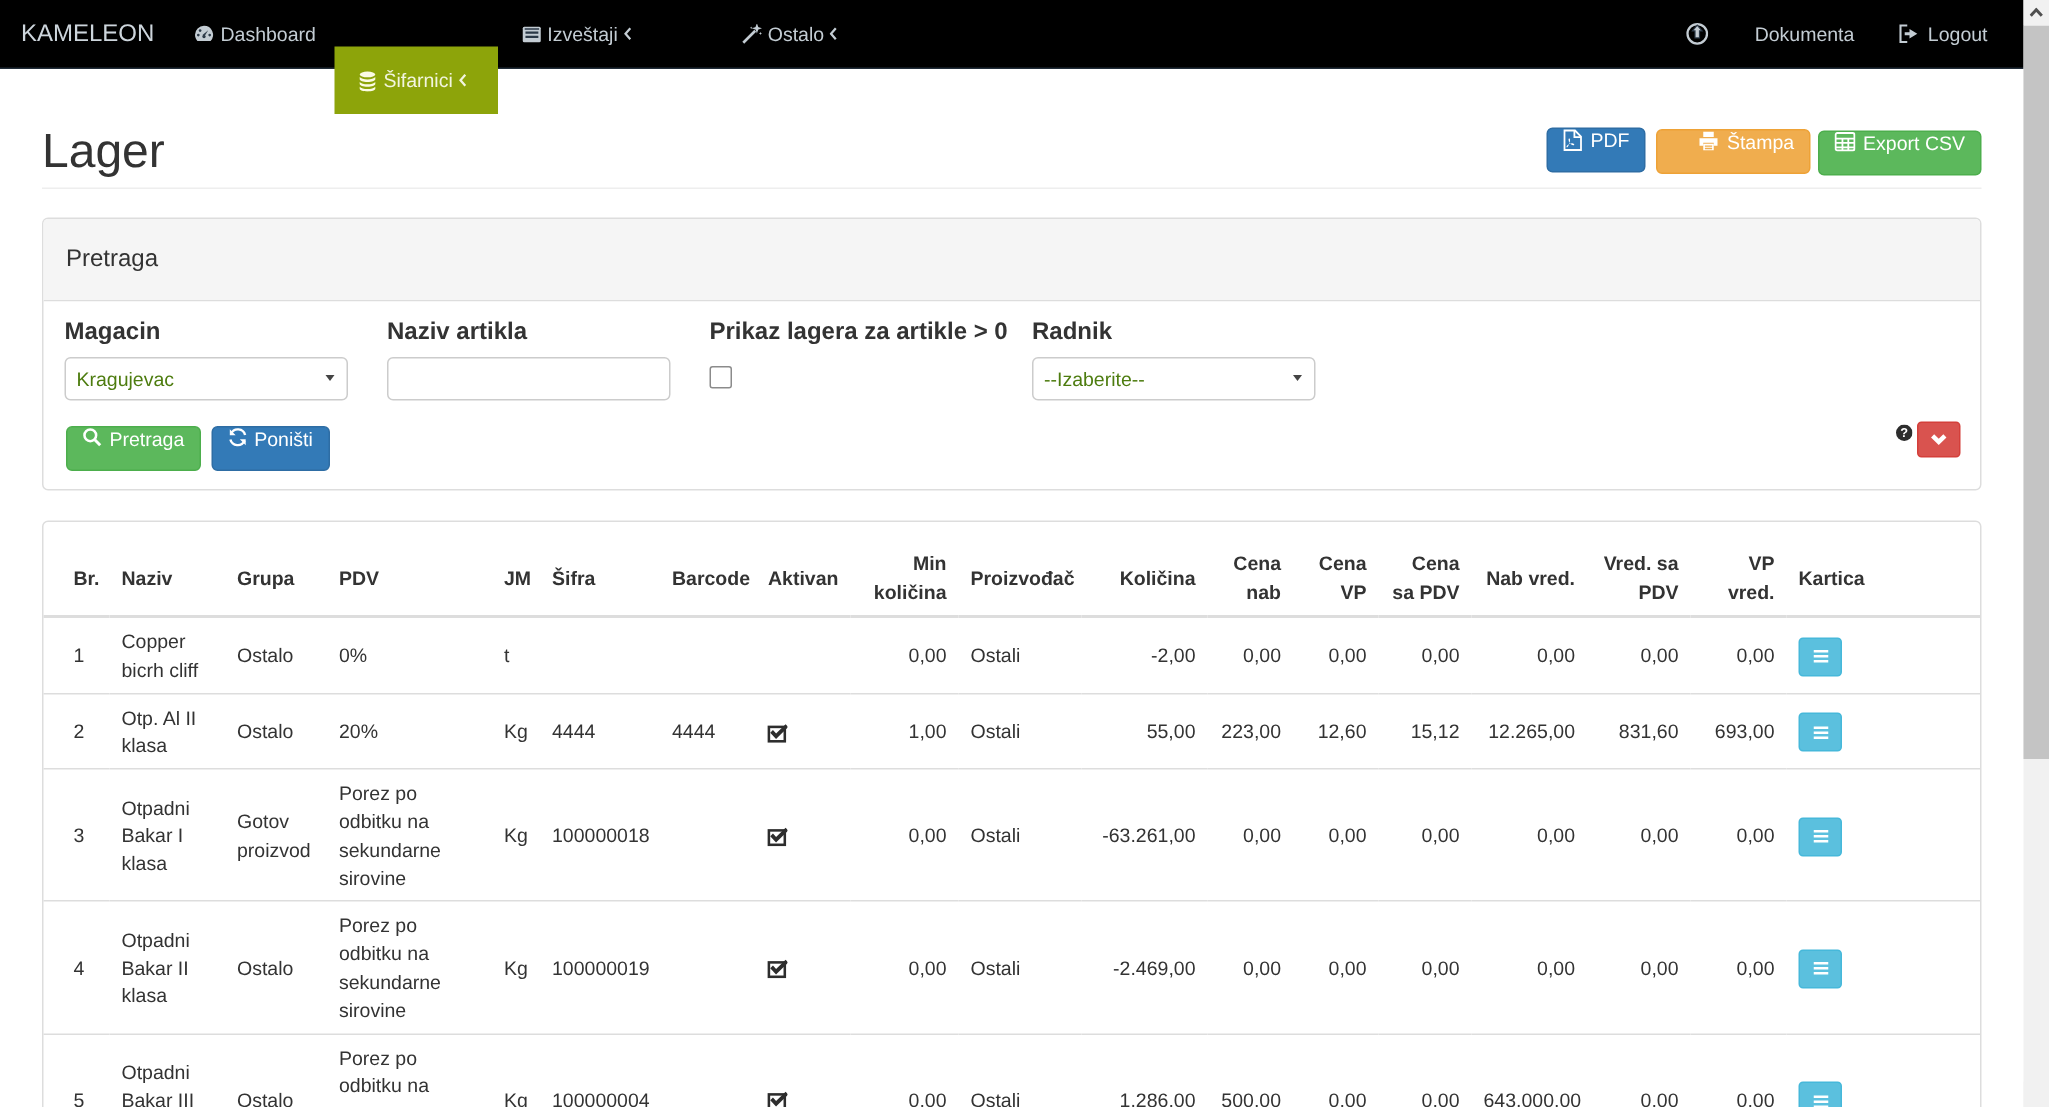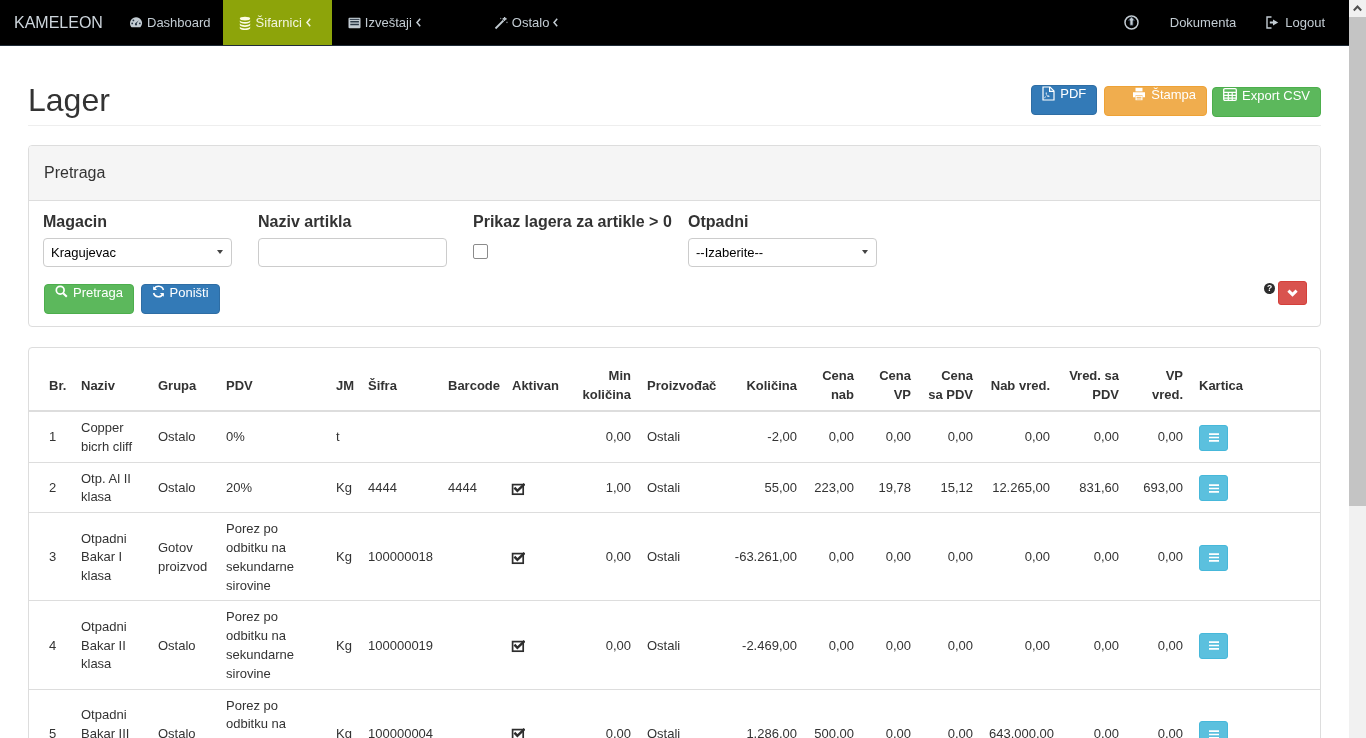--- a/index.html
+++ b/index.html
@@ -7,21 +7,21 @@
 body { font-family:"Liberation Sans", sans-serif; font-size:13px; color:#333; background:#fff; position:relative; }
 #page { position:absolute; left:0; top:0; width:1349px; height:738px; background:#fff; }
 
 
 #nav { position:absolute; left:0; top:0; width:1352px; height:45px; background:#000000; border-bottom:1px solid #202c38; }
 #nav .brand { position:absolute; left:14px; top:0; height:45px; line-height:45px; font-size:16px; color:#cdd5dc; }
 #nav ul { list-style:none; position:absolute; top:0; height:45px; }
 #nav li { float:left; height:45px; }
 #nav li a { display:flex; align-items:center; height:45px; padding:0 15px; color:#c3ccd3; text-decoration:none; font-size:13px; }
 #nav li a svg { margin-right:4px; }
-#nav li.active a { background:#8da40a; color:#f2f5df; }
+#nav li.active a { background:#8da40a; color:#f2f5df;margin-top:31px; }
 .chev { margin-left:4px !important; margin-right:0 !important; }
 #navleft { left:114px; }
 #navleft li:nth-child(1) a { padding:0 12px 0 15px; }
 #navleft li:nth-child(2) a { padding:0 21px 0 15px; }
 #navleft li:nth-child(3) a { padding:0 15px 0 16px; }
 #navleft li:nth-child(4) a { padding:0 18px 0 20px;margin-left:38px; }
 #navleft li:nth-child(5) a { padding:0 15px 0 18px; }
 #navright { right:12px; }
 #navright li:nth-child(1) a { padding:0 12px; }
 
@@ -40,21 +40,21 @@
 
 
 .panel { border:1px solid #ddd; border-radius:4px; background:#fff; }
 #panel1 { position:absolute; left:0; top:99px; width:1291px; }
 .panel-heading { background:#f5f5f5; border-bottom:1px solid #ddd; border-radius:3px 3px 0 0; padding:18px 15px; font-size:16px; color:#333; line-height:18px; }
 .panel-body { position:relative; padding:12px 14px 13px; height:100px; }
 .fcol { float:left; width:185px; margin-right:30px; }
 .flabel { font-weight:bold; font-size:16px; line-height:18px; margin-bottom:7px; white-space:nowrap; }
 .fctl { display:block; width:185px; height:27px; border:1px solid #ccc; border-radius:4px; font-size:13px; color:#555; padding:0; }
 .selwrap { position:relative; width:189px; height:29px; }
-.selwrap .fctl { width:171px; padding-left:7px; padding-right:9px; color:#000000; line-height:27px; }
+.selwrap .fctl { width:171px; padding-left:7px; padding-right:9px; color:#4d7c0f; line-height:27px; }
 .selwrap .arr { position:absolute; right:9px; top:12px; width:0; height:0; border-left:3.5px solid transparent; border-right:3.5px solid transparent; border-top:4.5px solid #444; }
 input.fctl { width:169px; padding:0 9px; }
 .cbox { display:inline-block; width:13px; height:13px; border:1px solid #8b8b8b; border-radius:2px; background:#fff; margin-top:6px; }
 #btnrow { position:absolute; left:15px; top:83px; }
 #btnrow .btn { height:28px; padding:0 10px; font-size:13px; margin-right:3px; }
 #helpzone { position:absolute; right:13px; top:80px; }
 #helpzone .qmark { vertical-align:middle; position:relative; top:-5px; margin-right:3px; }
 #redbtn { display:inline-flex; align-items:center; justify-content:center; vertical-align:middle; width:27px; height:22px; background:#d9534f; border:1px solid #d43f3a; border-radius:3px; }
 
 
@@ -198,21 +198,21 @@
         </div>
         <div class="fcol">
           <div class="flabel">Naziv artikla</div>
           <input class="fctl" style="">
         </div>
         <div class="fcol">
           <div class="flabel">Prikaz lagera za artikle &gt; 0</div>
           <span class="cbox"></span>
         </div>
         <div class="fcol">
-          <div class="flabel">Otpadni</div>
+          <div class="flabel">Radnik</div>
           <div class="selwrap">
               <div class="fctl">--Izaberite--</div>
               <span class="arr"></span>
             </div>
         </div>
         <div id="btnrow">
           <span class="btn btn-success">
             <svg width="13" height="13" viewBox="0 0 13 13">
                 <circle cx="5.2" cy="5.2" r="3.9" fill="none" stroke="#fff" stroke-width="1.7"></circle>
                 <path stroke="#fff" stroke-width="2" d="m8.2 8.2 3.6 3.6"></path>
@@ -318,21 +318,21 @@
               <td>4444</td>
             <td>4444</td>
               <td><svg class="chk" width="14" height="14" viewBox="0 0 14 14">
                   <rect x="1.6" y="2.6" width="10.6" height="9.6" fill="none" stroke="#2d2d2d" stroke-width="1.7"></rect>
                   <path fill="none" stroke="#2d2d2d" stroke-width="2.5" d="M3.4 5.6 6.4 8.8 13.6 1.8"></path>
                 </svg></td>
               <td class="r">1,00</td>
               <td>Ostali</td>
               <td class="r">55,00</td>
             <td class="r">223,00</td>
-              <td class="r">19,78</td>
+              <td class="r">12,60</td>
               <td class="r">15,12</td>
               <td class="r">12.265,00</td>
             <td class="r">831,60</td>
               <td class="r">693,00</td>
               <td class="c"><span class="kbtn">
                   <svg width="10" height="9" viewBox="0 0 10 9">
                     <path stroke="#fff" stroke-width="1.7" d="M0 1.2h10M0 4.5h10M0 7.8h10"></path>
                   </svg>
                 </span></td>
           </tr>

